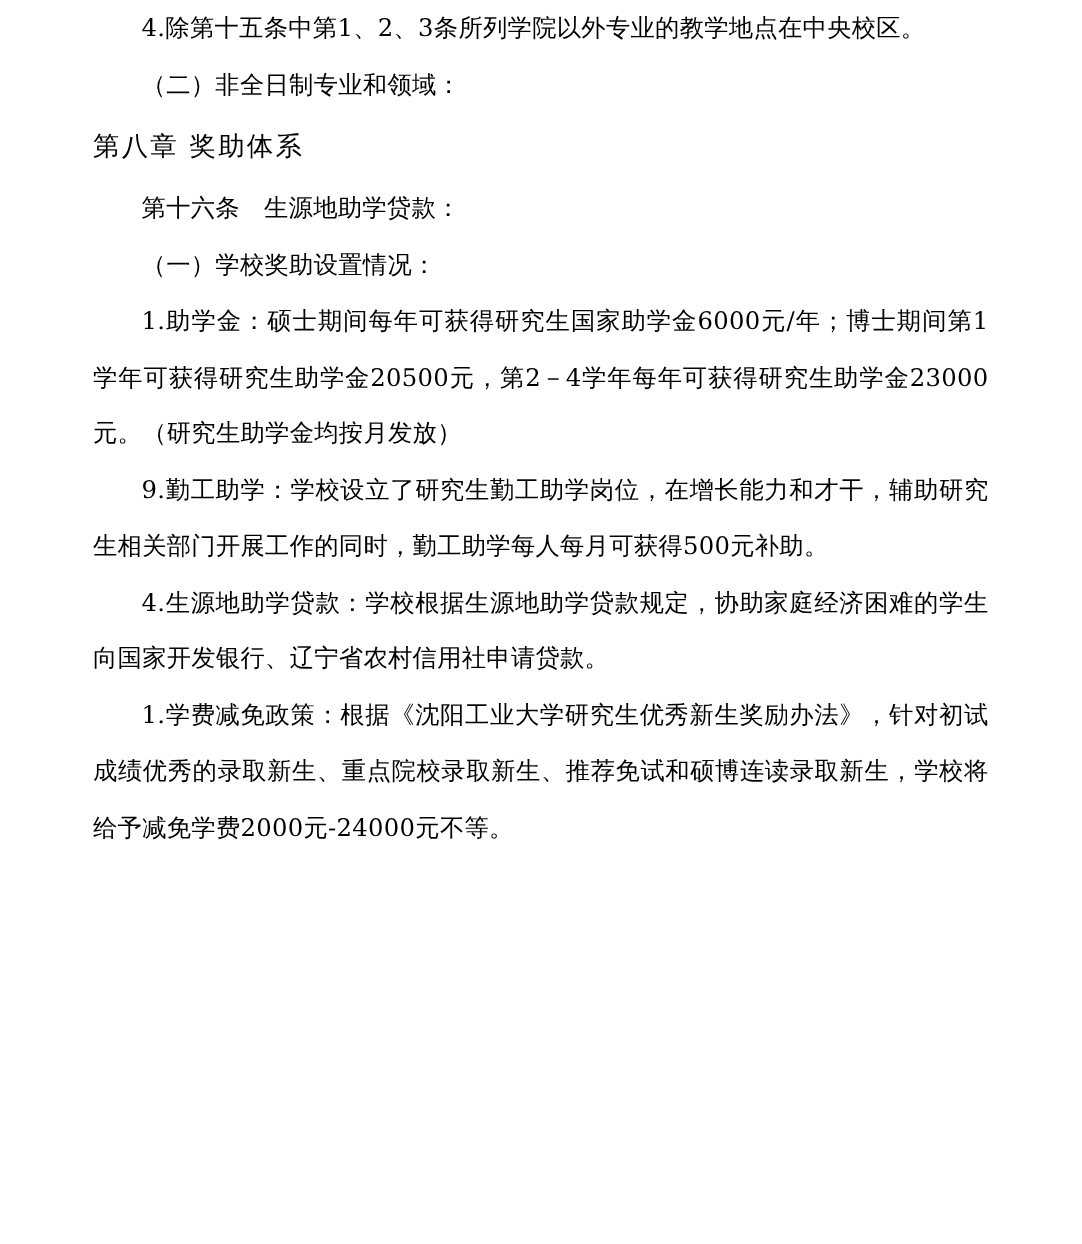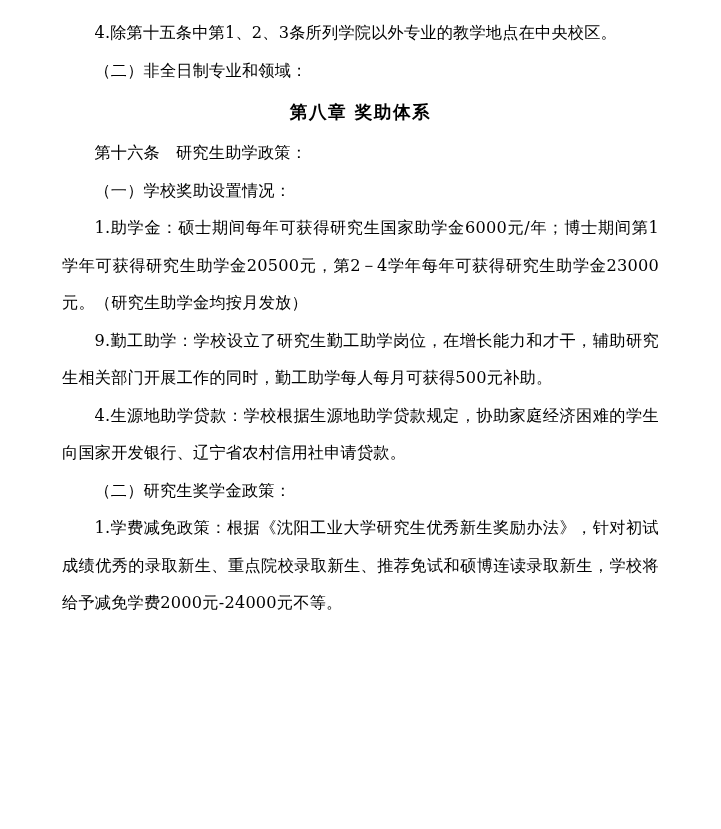--- a/index.html
+++ b/index.html
@@ -12,63 +12,62 @@
     height: 829px;
     font-family: "DejaVu Serif", "Liberation Serif", serif;
     color: #000000;
     overflow: hidden;
   }
   .page {
     position: relative;
     width: 721px;
     height: 829px;
     box-sizing: border-box;
-    padding: 14px 62px 0 62px;
+    padding: 0 62px 0 62px;
     background: #ffffff;
   }
   .para {
     font-size: 16.2px;
     line-height: 37.5px;
     text-align: justify;
     text-justify: inter-ideograph;
     letter-spacing: 0.2px;
     margin: 0;
     white-space: pre-wrap;
   }
   .indent {
     text-indent: 2em;
   }
   .chapter-title {
     font-size: 17.6px;
     line-height: 40px;
-    font-weight: bold;
-    text-align: center;
+    font-weight: normal;
+    text-align: left;
     letter-spacing: 1.5px;
     margin: 3px 0 2px 0;
   }
 </style>
 </head>
 <body>
 
 <div class="page">
 
   <p class="para indent">4.除第十五条中第1、2、3条所列学院以外专业的教学地点在中央校区。</p>
 
   <p class="para indent">（二）非全日制专业和领域：</p>
 
 
   <h2 class="chapter-title">第八章  奖助体系</h2>
 
-  <p class="para indent">第十六条   研究生助学政策：</p>
+  <p class="para indent">第十六条   生源地助学贷款：</p>
 
   <p class="para indent">（一）学校奖助设置情况：</p>
 
   <p class="para indent">1.助学金：硕士期间每年可获得研究生国家助学金6000元/年；博士期间第1学年可获得研究生助学金20500元，第2－4学年每年可获得研究生助学金23000元。（研究生助学金均按月发放）</p>
 
   <p class="para indent">9.勤工助学：学校设立了研究生勤工助学岗位，在增长能力和才干，辅助研究生相关部门开展工作的同时，勤工助学每人每月可获得500元补助。</p>
 
   <p class="para indent">4.生源地助学贷款：学校根据生源地助学贷款规定，协助家庭经济困难的学生向国家开发银行、辽宁省农村信用社申请贷款。</p>
 
-  <p class="para indent">（二）研究生奖学金政策：</p>
 
   <p class="para indent">1.学费减免政策：根据《沈阳工业大学研究生优秀新生奖励办法》，针对初试成绩优秀的录取新生、重点院校录取新生、推荐免试和硕博连读录取新生，学校将给予减免学费2000元-24000元不等。</p>
 
 </div>
 
 </body></html>

